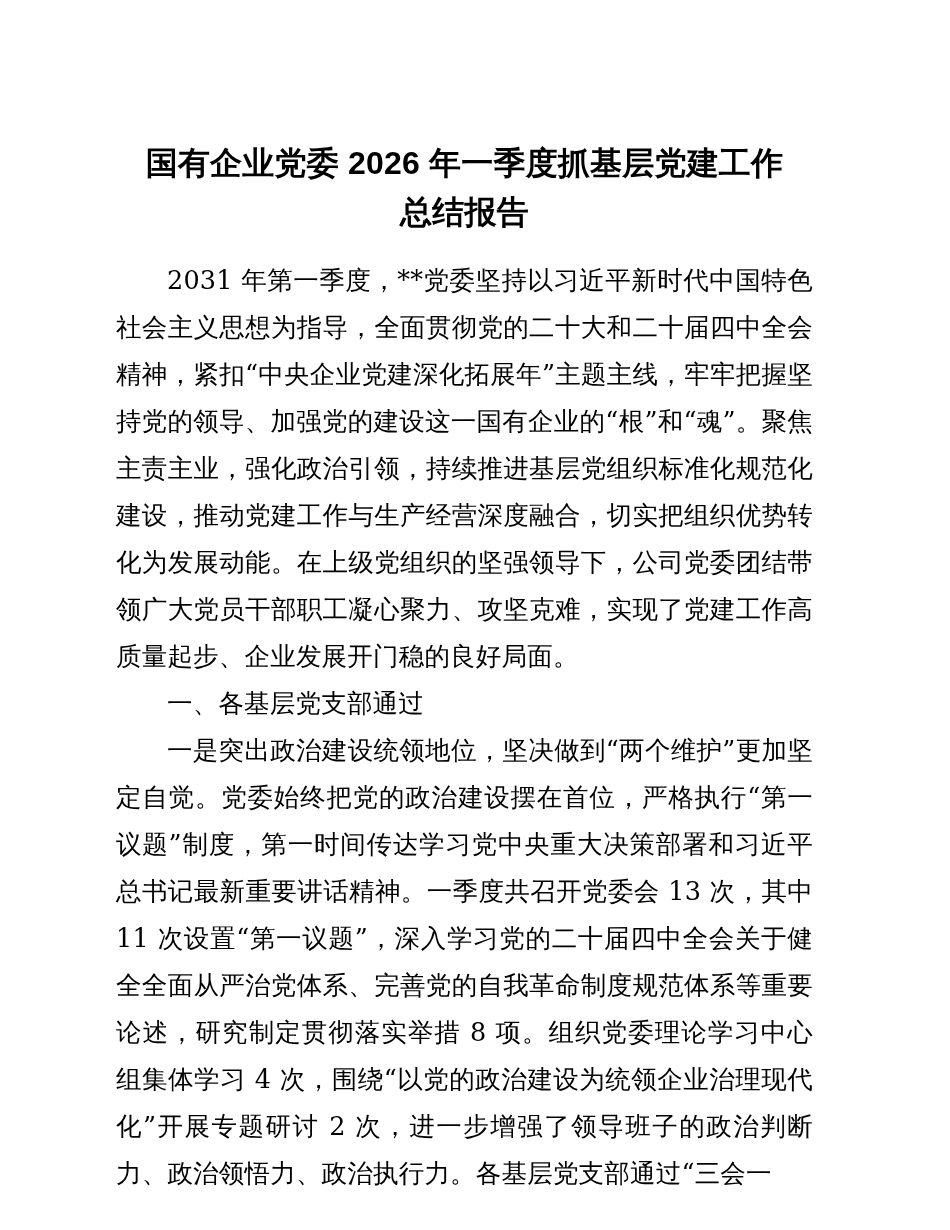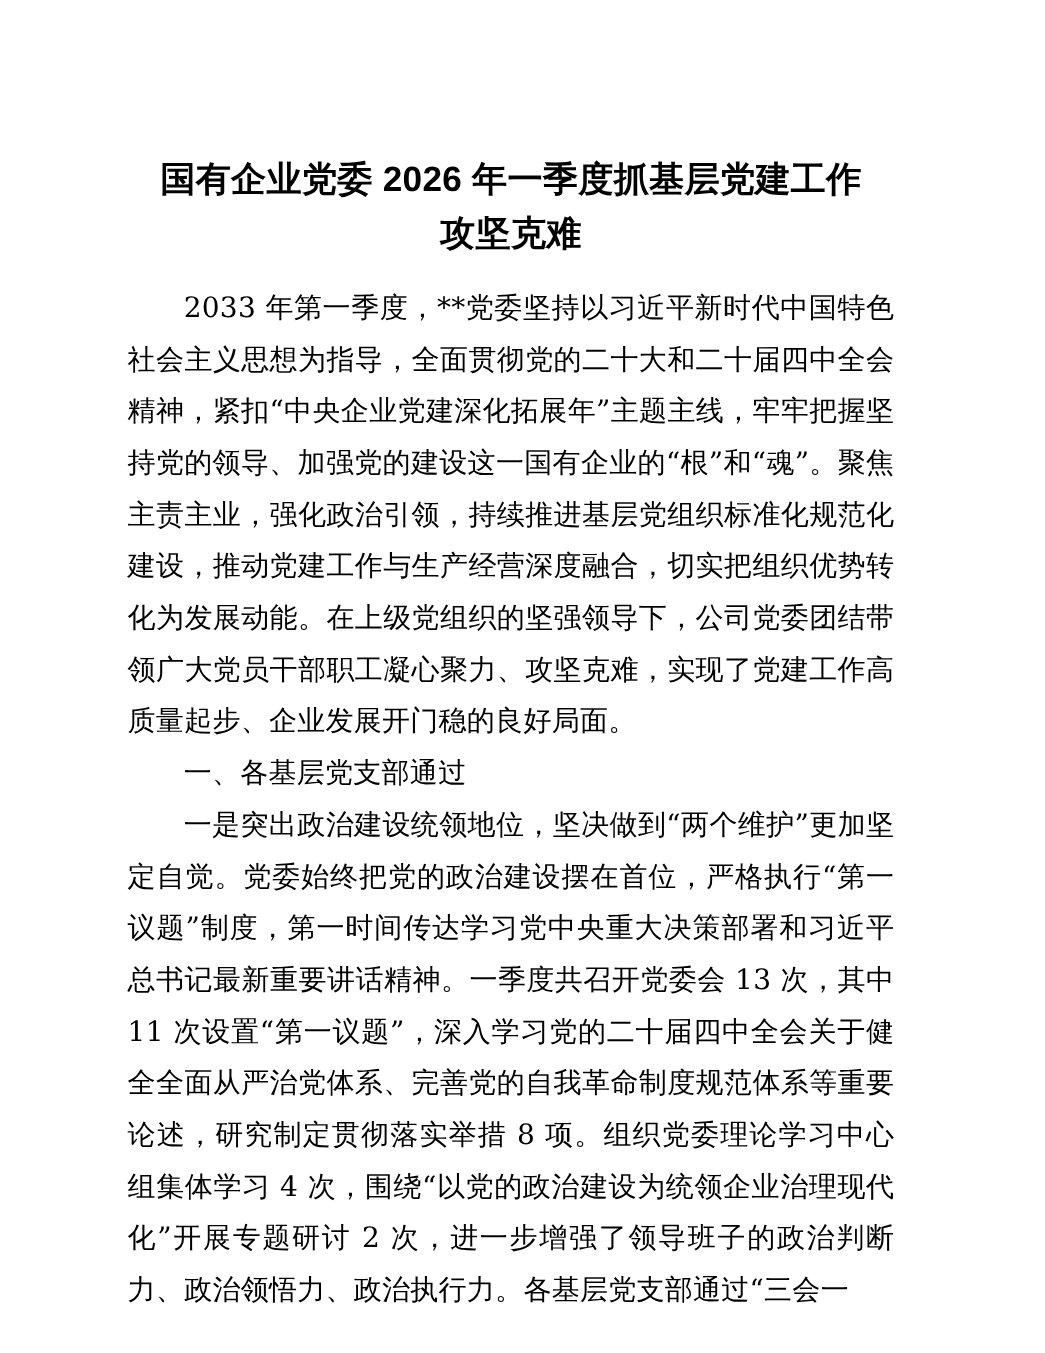--- a/index.html
+++ b/index.html
@@ -55,23 +55,23 @@
   }
 </style>
 </head>
 <body>
 
 <div class="page">
   <div class="content">
 
     <h1 class="doc-title">
       <span>国有企业党委 2026 年一季度抓基层党建工作</span><br>
-      <span>攻坚克难</span>
+      <span>总结报告</span>
     </h1>
 
     <div class="body-block">
-      <p class="para">2033 年第一季度，**党委坚持以习近平新时代中国特色社会主义思想为指导，全面贯彻党的二十大和二十届四中全会精神，紧扣“中央企业党建深化拓展年”主题主线，牢牢把握坚持党的领导、加强党的建设这一国有企业的“根”和“魂”。聚焦主责主业，强化政治引领，持续推进基层党组织标准化规范化建设，推动党建工作与生产经营深度融合，切实把组织优势转化为发展动能。在上级党组织的坚强领导下，公司党委团结带领广大党员干部职工凝心聚力、攻坚克难，实现了党建工作高质量起步、企业发展开门稳的良好局面。</p>
+      <p class="para">2031 年第一季度，**党委坚持以习近平新时代中国特色社会主义思想为指导，全面贯彻党的二十大和二十届四中全会精神，紧扣“中央企业党建深化拓展年”主题主线，牢牢把握坚持党的领导、加强党的建设这一国有企业的“根”和“魂”。聚焦主责主业，强化政治引领，持续推进基层党组织标准化规范化建设，推动党建工作与生产经营深度融合，切实把组织优势转化为发展动能。在上级党组织的坚强领导下，公司党委团结带领广大党员干部职工凝心聚力、攻坚克难，实现了党建工作高质量起步、企业发展开门稳的良好局面。</p>
       <p class="para heading-item">一、各基层党支部通过</p>
       <p class="para">一是突出政治建设统领地位，坚决做到“两个维护”更加坚定自觉。党委始终把党的政治建设摆在首位，严格执行“第一议题”制度，第一时间传达学习党中央重大决策部署和习近平总书记最新重要讲话精神。一季度共召开党委会 13 次，其中 11 次设置“第一议题”，深入学习党的二十届四中全会关于健全全面从严治党体系、完善党的自我革命制度规范体系等重要论述，研究制定贯彻落实举措 8 项。组织党委理论学习中心组集体学习 4 次，围绕“以党的政治建设为统领企业治理现代化”开展专题研讨 2 次，进一步增强了领导班子的政治判断力、政治领悟力、政治执行力。各基层党支部通过“三会一</p>
     </div>
 
   </div>
 </div>
 
 </body></html>

